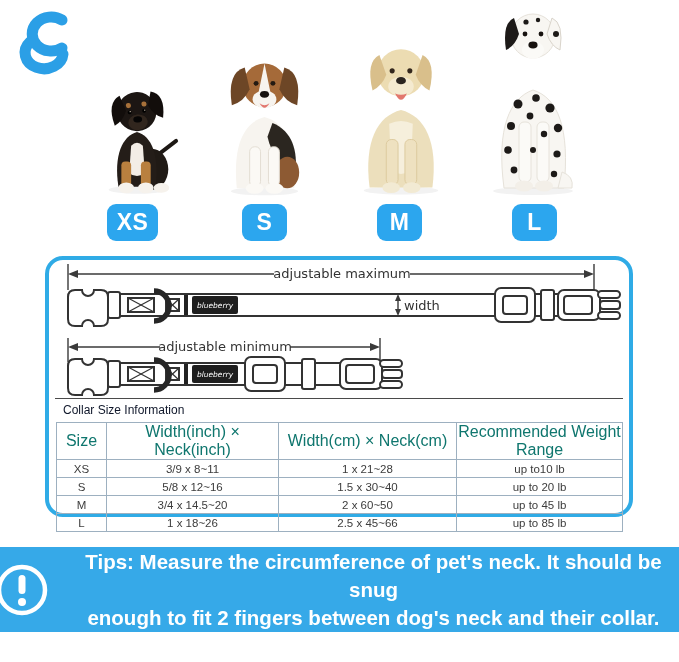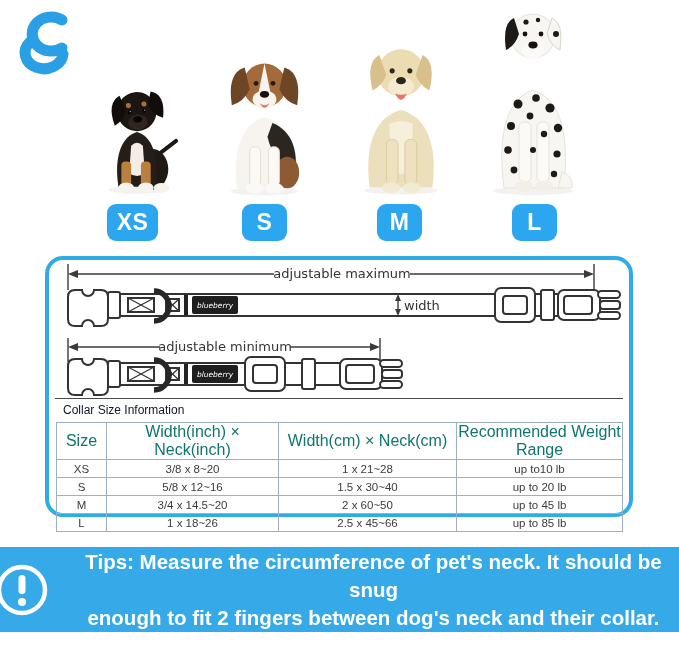--- a/index.html
+++ b/index.html
@@ -263,21 +263,21 @@
       </colgroup>
       <tbody>
           <tr>
         <th>Size</th>
         <th>Width(inch)  ×  Neck(inch)</th>
         <th>Width(cm)  ×  Neck(cm)</th>
         <th>Recommended Weight Range</th>
       </tr>
       <tr>
         <td>XS</td>
-        <td>3/8 x 8~20</td>
+        <td>3/9 x 8~11</td>
         <td>1 x 21~28</td>
         <td>up to10 lb</td>
       </tr>
       <tr>
         <td>S</td>
         <td>5/8 x 12~16</td>
         <td>1.5 x 30~40</td>
         <td>up to 20 lb</td>
       </tr>
       <tr>

